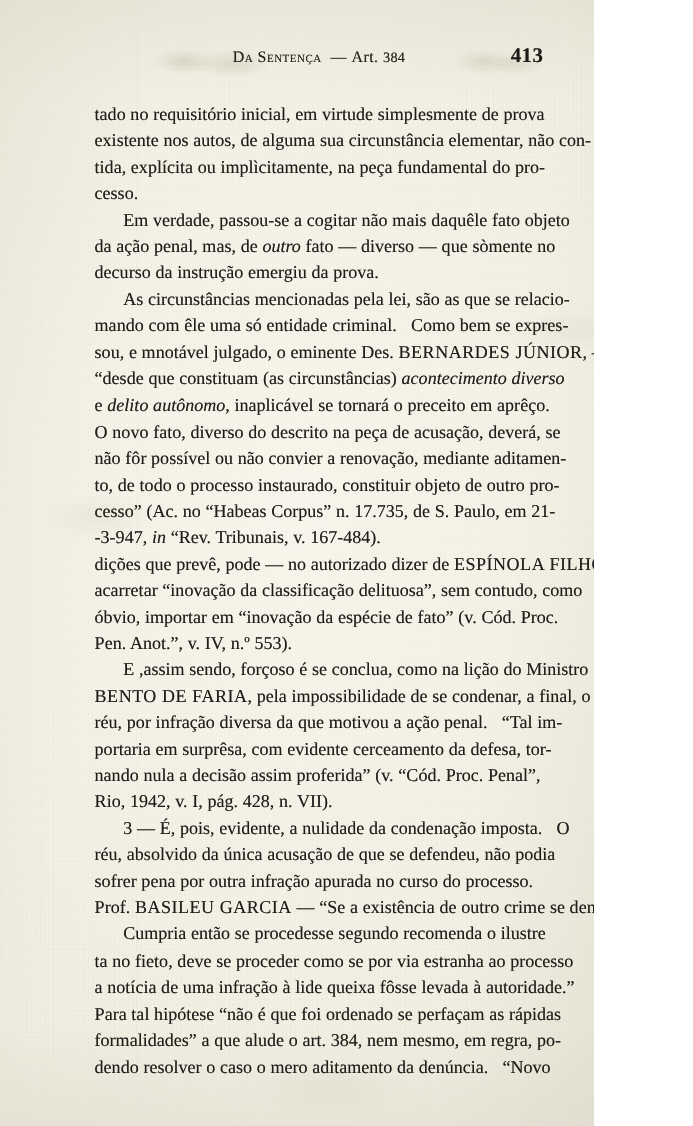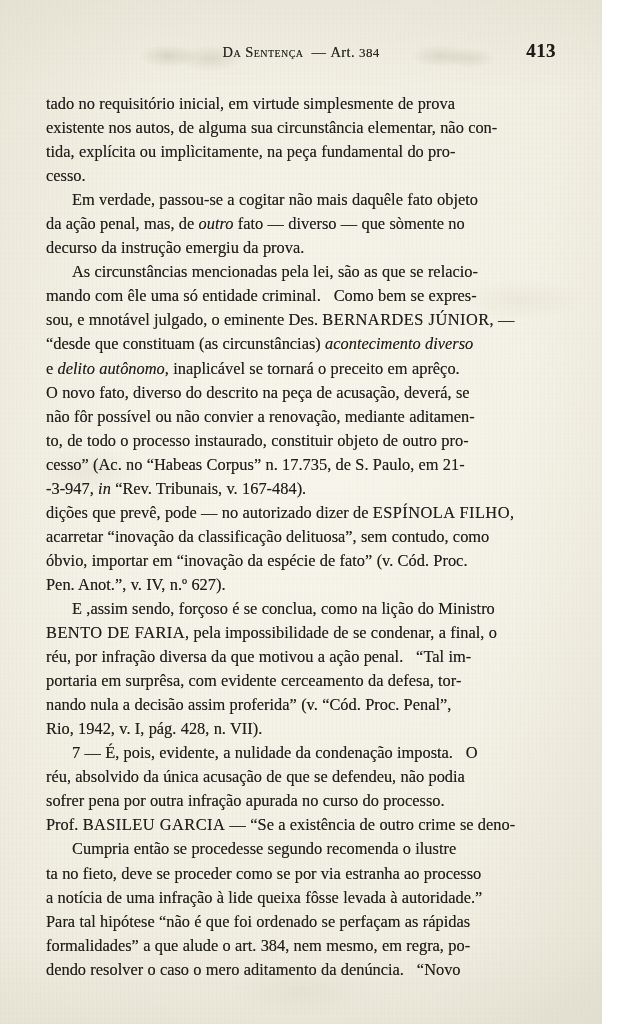--- a/index.html
+++ b/index.html
@@ -4,32 +4,33 @@
 <title>Da Sentença — Art. 384 — p. 413</title>
 <style>
   html, body {
     margin: 0;
     padding: 0;
     background: #ffffff;
   }
 
   .page {
     position: relative;
-    width: 602px;
+    width: 500px;
     height: 1024px;
     overflow: hidden;
     background-color: #efecdf;
     background-image:
       radial-gradient(ellipse 120% 90% at 50% 45%, rgba(255,253,246,0.55) 0%, rgba(255,253,246,0) 70%),
       linear-gradient(97deg, rgba(226,222,206,0.55) 0%, rgba(246,243,233,0) 22%, rgba(246,243,233,0) 78%, rgba(223,219,203,0.55) 100%),
       linear-gradient(180deg, rgba(219,215,199,0.45) 0%, rgba(243,240,230,0) 9%, rgba(243,240,230,0) 91%, rgba(221,217,201,0.45) 100%),
       repeating-linear-gradient(90deg, rgba(205,200,182,0.10) 0px, rgba(205,200,182,0.10) 1px, rgba(255,255,255,0) 1px, rgba(255,255,255,0) 4px),
       repeating-linear-gradient(0deg, rgba(200,195,178,0.07) 0px, rgba(200,195,178,0.07) 1px, rgba(255,255,255,0) 1px, rgba(255,255,255,0) 5px);
     font-family: "Liberation Serif", "DejaVu Serif", serif;
     color: #211f1c;
+    padding-left: 40px;
     -webkit-font-smoothing: antialiased;
   }
 
   
   .page::before {
     content: "";
     position: absolute;
     inset: 0;
     pointer-events: none;
     background:
@@ -168,34 +169,34 @@
         <span class="ln">não fôr possível ou não convier a renovação, mediante aditamen-</span>
         <span class="ln">to, de todo o processo instaurado, constituir objeto de outro pro-</span>
         <span class="ln">cesso” (Ac. no “Habeas Corpus” n. 17.735, de S. Paulo, em 21-</span>
         <span class="ln">-3-947, <i>in</i> “Rev. Tribunais, v. 167-484).</span>
       </p>
 
       <p>
         <span class="ln">dições que prevê, pode — no autorizado dizer de <span class="sc">ESPÍNOLA FILHO</span>,</span>
         <span class="ln">acarretar “inovação da classificação delituosa”, sem contudo, como</span>
         <span class="ln">óbvio, importar em “inovação da espécie de fato” (v. Cód. Proc.</span>
-        <span class="ln">Pen. Anot.”, v. IV, n.º 627).</span>
+        <span class="ln">Pen. Anot.”, v. IV, n.º 553).</span>
       </p>
 
       <p>
         <span class="ln"><span class="ind"></span><span>E ,assim sendo, forçoso é se conclua, como na lição do Ministro</span></span>
         <span class="ln"><span class="sc">BENTO DE FARIA</span>, pela impossibilidade de se condenar, a final, o</span>
         <span class="ln">réu, por infração diversa da que motivou a ação penal.   “Tal im-</span>
         <span class="ln">portaria em surprêsa, com evidente cerceamento da defesa, tor-</span>
         <span class="ln">nando nula a decisão assim proferida” (v. “Cód. Proc. Penal”,</span>
         <span class="ln">Rio, 1942, v. I, pág. 428, n. VII).</span>
       </p>
 
       <p>
-        <span class="ln"><span class="ind"></span><span>7 — É, pois, evidente, a nulidade da condenação imposta.   O</span></span>
+        <span class="ln"><span class="ind"></span><span>3 — É, pois, evidente, a nulidade da condenação imposta.   O</span></span>
         <span class="ln">réu, absolvido da única acusação de que se defendeu, não podia</span>
         <span class="ln">sofrer pena por outra infração apurada no curso do processo.</span>
       </p>
 
       <p>
         <span class="ln">Prof. <span class="sc">BASILEU GARCIA</span> — “Se a existência de outro crime se deno-</span>
         <span class="ln"><span class="ind"></span><span>Cumpria então se procedesse segundo recomenda o ilustre</span></span>
         <span class="ln">ta no fieto, deve se proceder como se por via estranha ao processo</span>
         <span class="ln">a notícia de uma infração à lide queixa fôsse levada à autoridade.”</span>
         <span class="ln">Para tal hipótese “não é que foi ordenado se perfaçam as rápidas</span>

